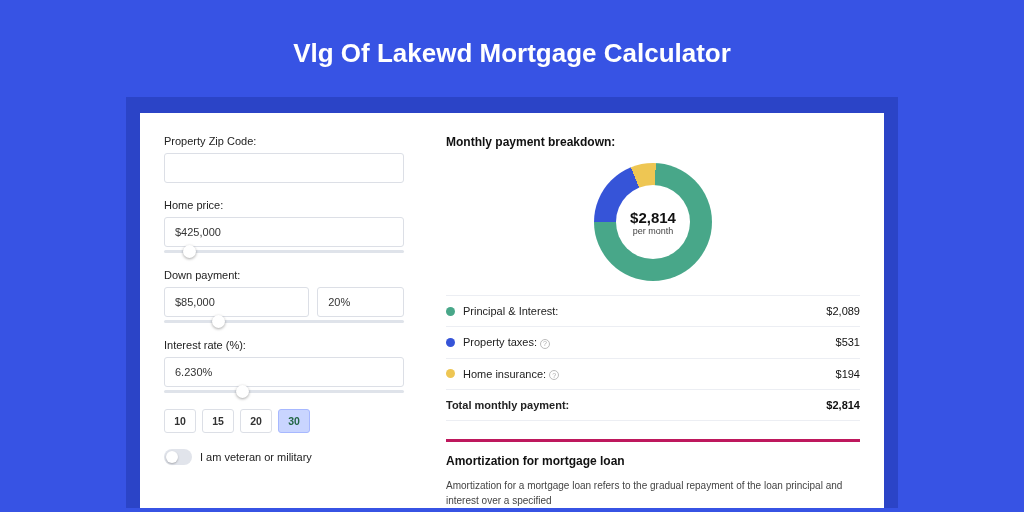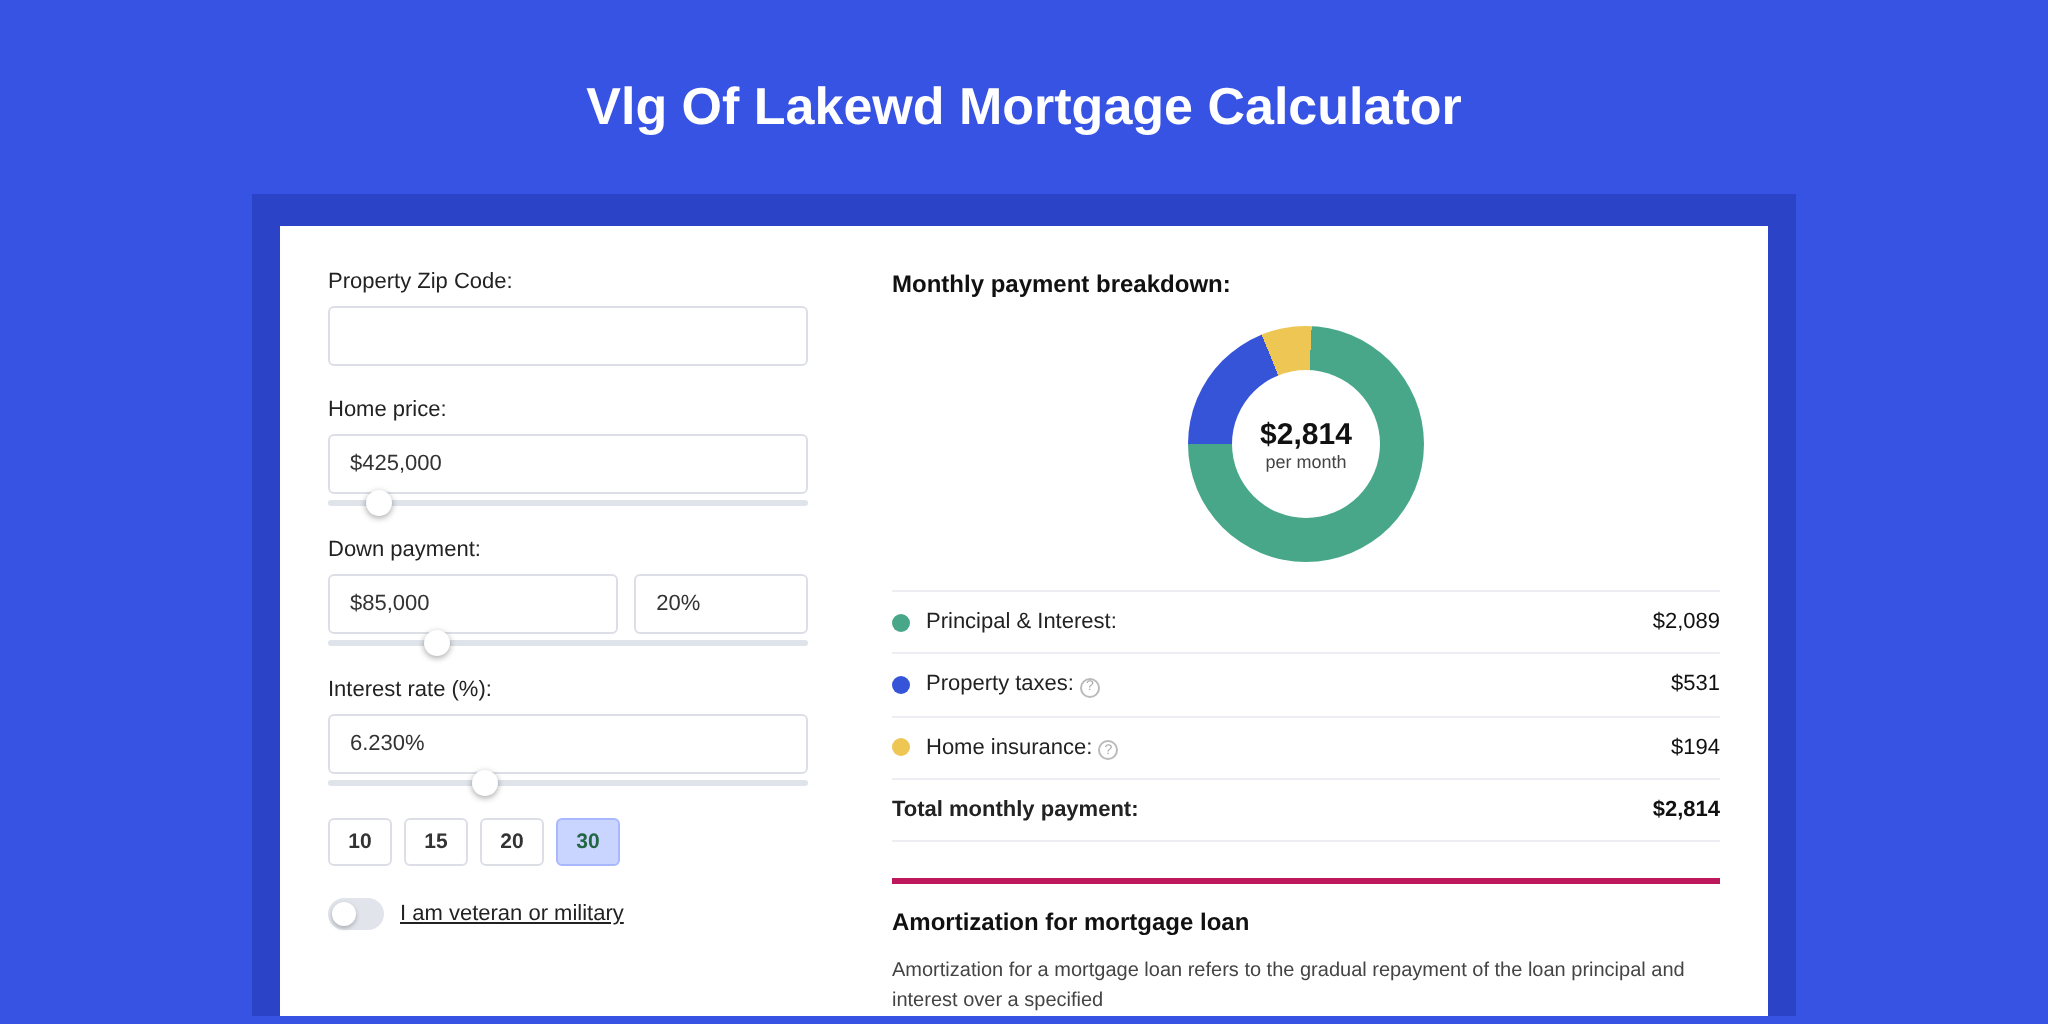--- a/index.html
+++ b/index.html
@@ -99,21 +99,21 @@
   .toggle-knob {
     position: absolute;
     top: 2px;
     left: 2px;
     width: 12px;
     height: 12px;
     background: #fff;
     border-radius: 50%;
     box-shadow: 0 1px 2px rgba(0,0,0,0.25);
   }
-  .toggle-label { font-size: 11px; color: #222; text-decoration: underline; }
+  .toggle-label { font-size: 11px; color: #222; }
 
   .breakdown-title {
     font-size: 12px;
     font-weight: 700;
     color: #111;
     margin-bottom: 4px;
   }
   .donut-wrap {
     display: flex;
     justify-content: center;

